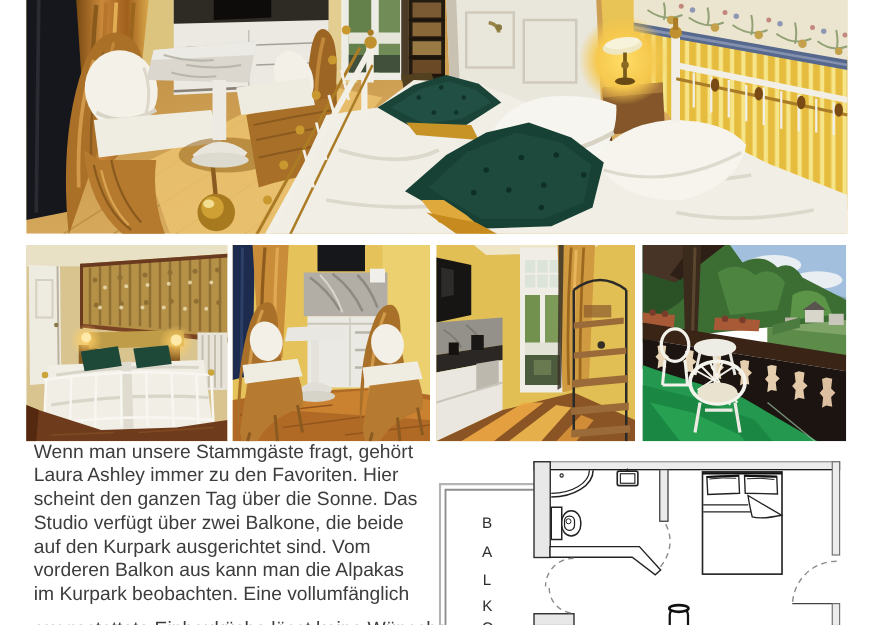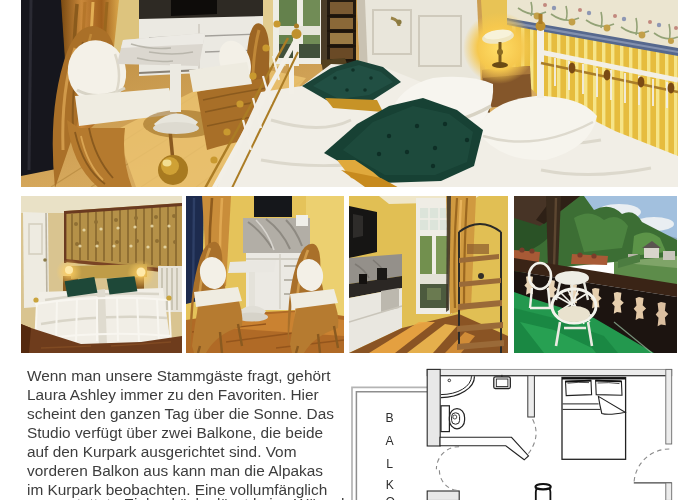--- a/index.html
+++ b/index.html
@@ -1,18 +1,18 @@
 <!DOCTYPE html>
 <html><head>
 <meta charset="utf-8">
 <style>
 html,body{margin:0;padding:0;background:#fff;}
 body{width:700px;height:500px;overflow:hidden;position:relative;font-family:"Liberation Sans",sans-serif;}
 .ph{position:absolute;}
-#txt{position:absolute;left:27px;top:366px;width:330px;font-size:15.4px;line-height:19px;color:#3d3d3d;white-space:nowrap;}
+#txt{position:absolute;left:27px;top:352px;width:330px;font-size:15.4px;line-height:19px;color:#3d3d3d;white-space:nowrap;}
 </style>
 </head>
 <body>
 
 <svg class="ph" style="left:21px;top:0px" width="657" height="187" viewBox="0 0 657 187" preserveAspectRatio="none">
 <defs>
 <linearGradient id="pfloor" x1="0" y1="0" x2="1" y2="1">
 <stop offset="0" stop-color="#b5853a"></stop>
         <stop offset="0.5" stop-color="#d4a65a"></stop>
         <stop offset="1" stop-color="#e6bc6e"></stop>

